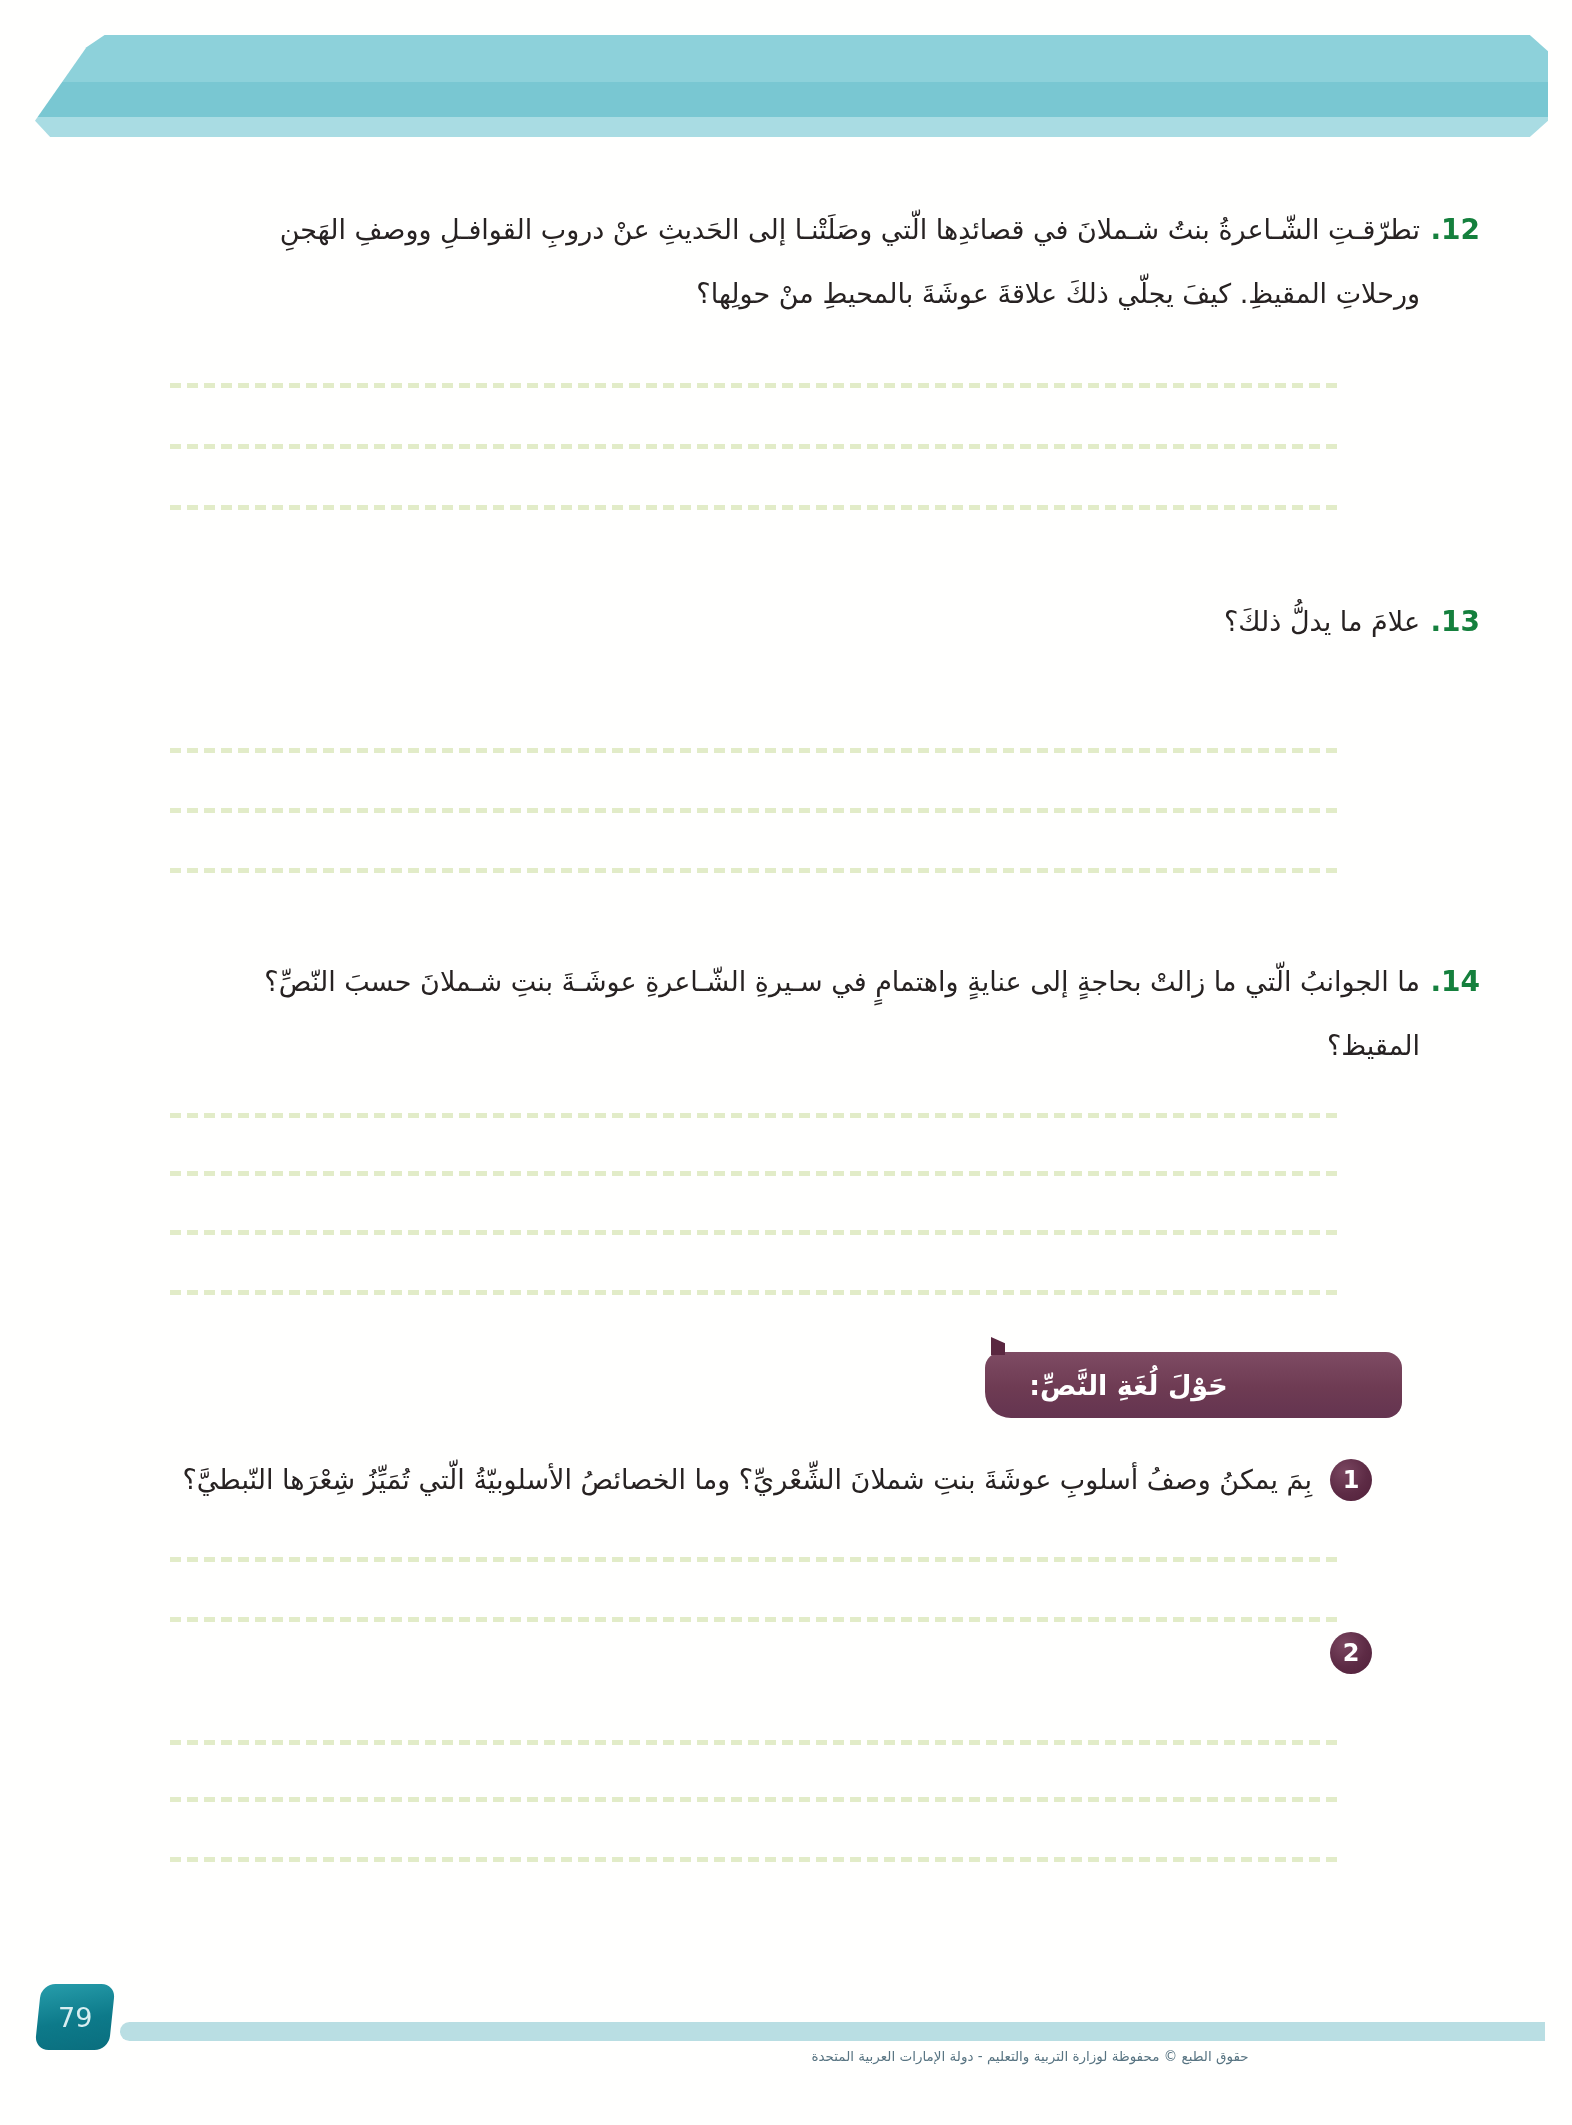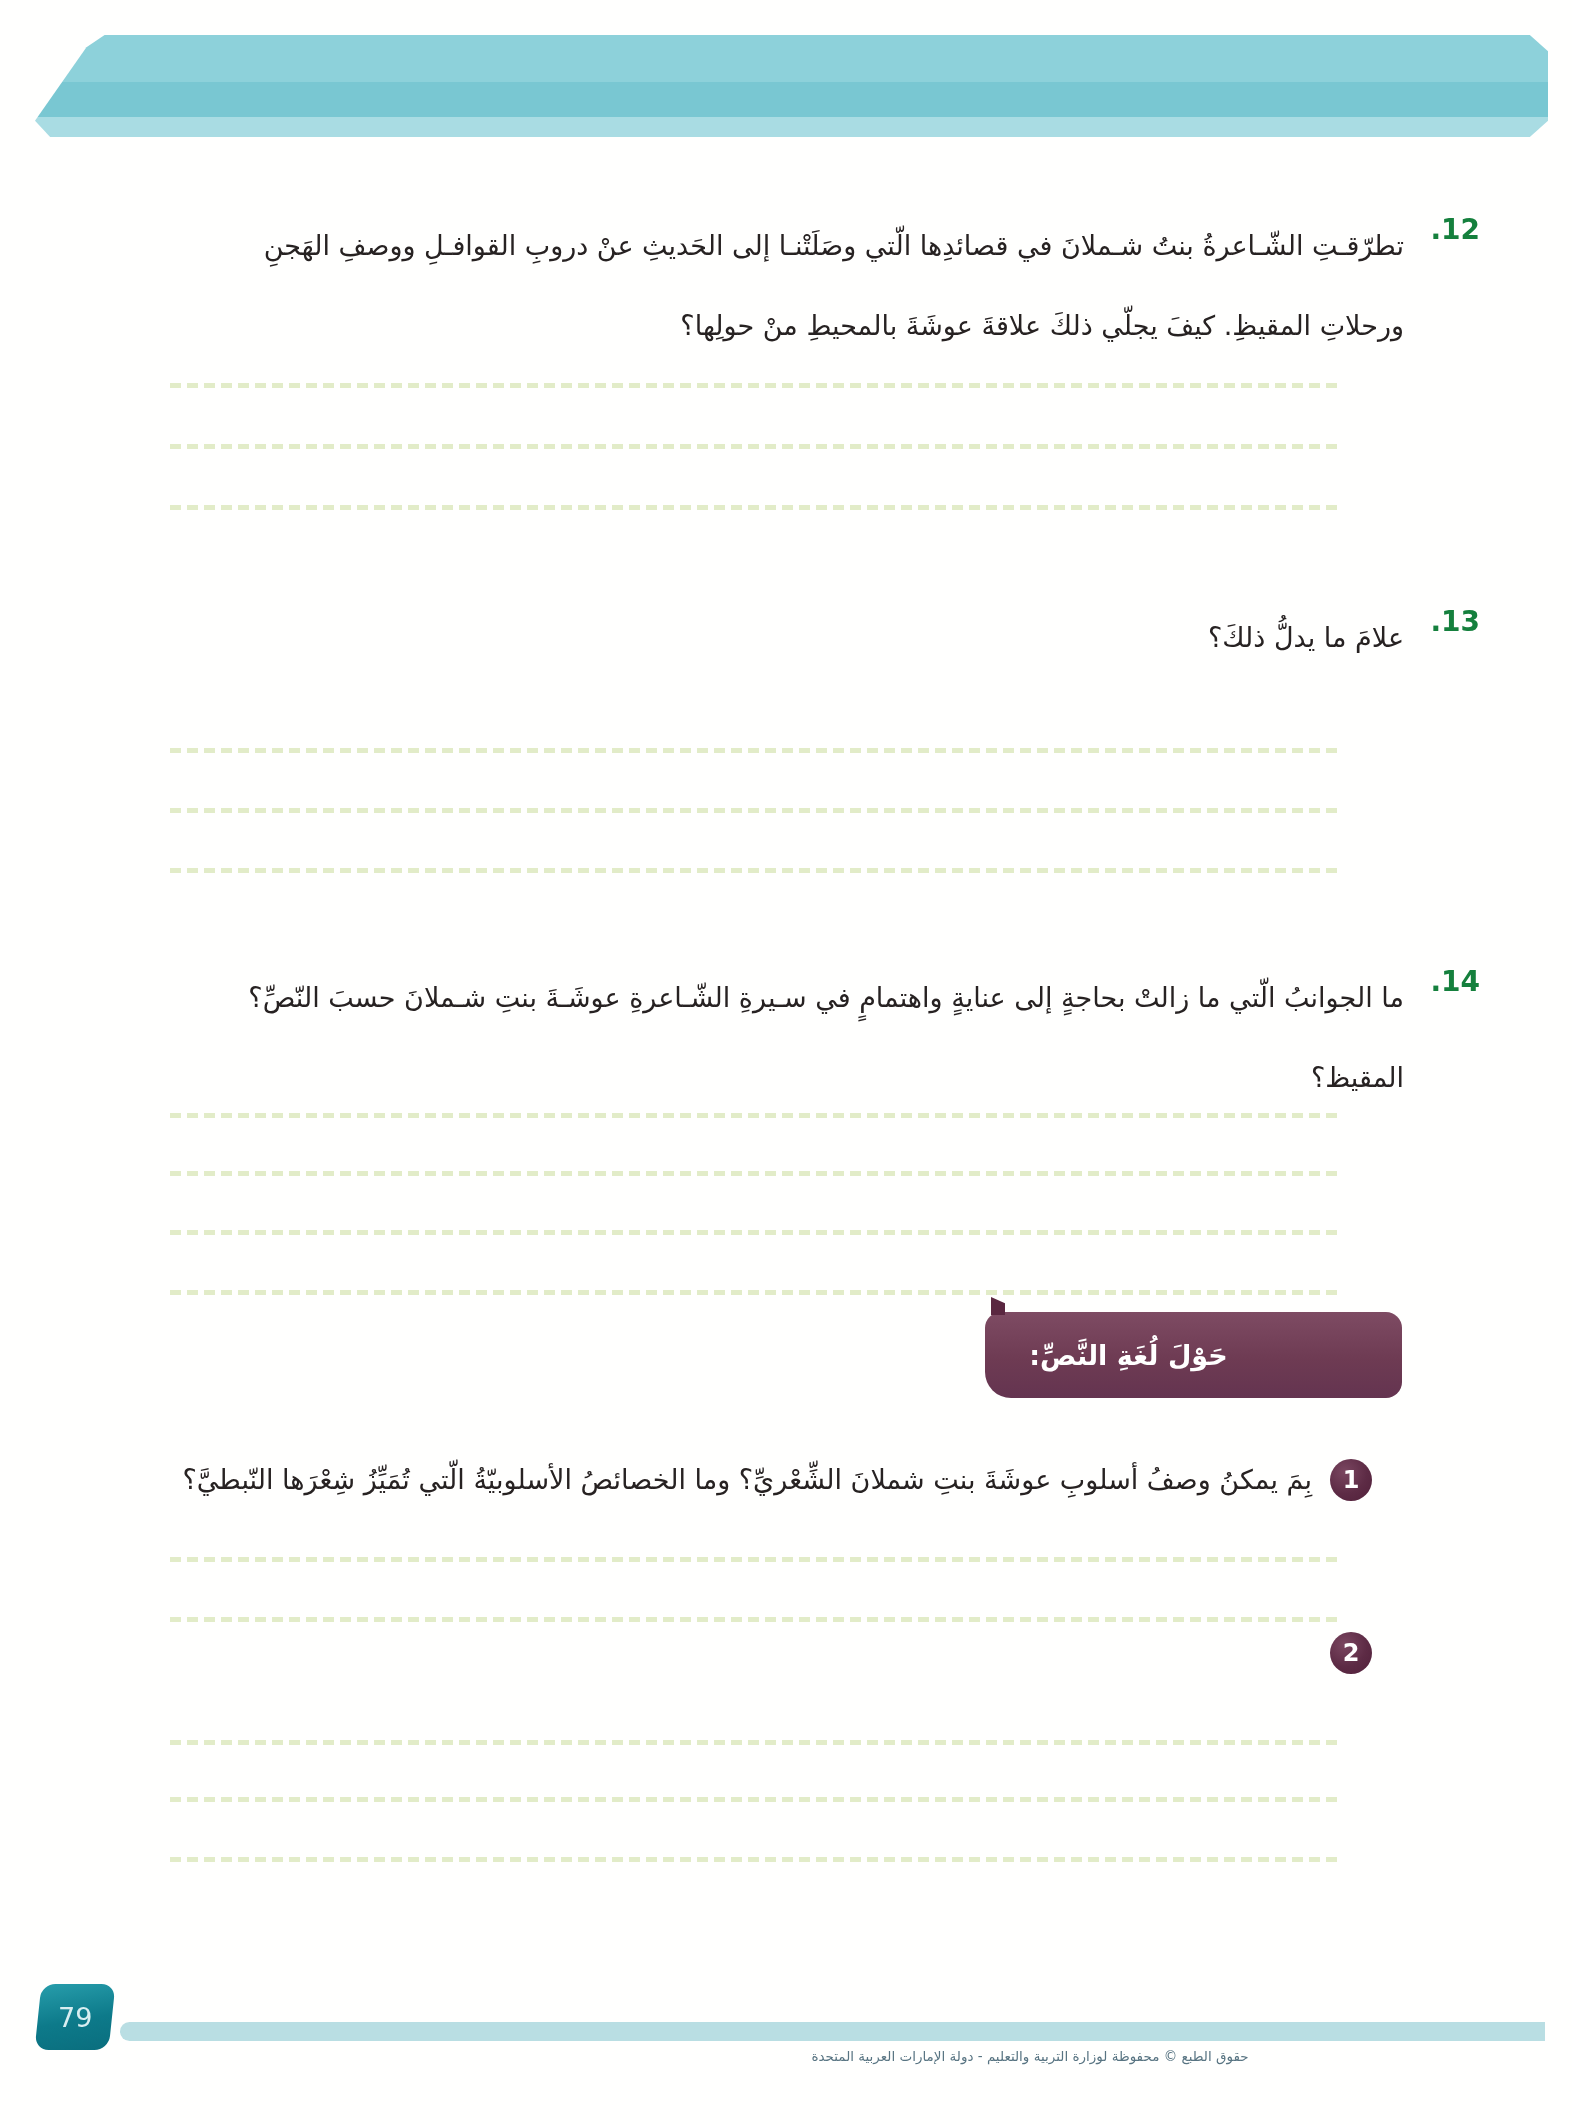--- a/index.html
+++ b/index.html
@@ -18,31 +18,31 @@
   .top-banner .band2{position:absolute;left:0;top:46%;width:100%;height:34%;background:#79c7d2;}
   .top-banner .band3{position:absolute;left:0;top:80%;width:100%;height:20%;background:#a9dce3;}
 
   
   .question{position:absolute;right:152px;left:120px;}
   .qnum{
     position:absolute;right:-60px;top:0;
     color:#15803d;font-size:28px;font-weight:bold;line-height:64px;
     font-family:"DejaVu Sans",sans-serif;
   }
-  .qline{margin:16px;text-align:right;font-size:27px;line-height:64px;color:#272222;}
+  .qline{margin:0;text-align:right;font-size:27px;line-height:64px;color:#272222;}
 
   
   .ans-line{
     position:absolute;left:170px;right:235px;height:5px;
     background:repeating-linear-gradient(to left,#e2ecc8 0 11px,transparent 11px 17px);
   }
 
   
   .section-banner{
-    position:absolute;right:170px;top:1312px;width:417px;height:86px;
+    position:absolute;right:170px;top:1352px;width:417px;height:66px;
     background:linear-gradient(180deg,#7e4b63 0%,#6e3b53 55%,#643450 100%);
     border-radius:16px 16px 16px 26px;
     display:flex;align-items:center;justify-content:center;
   }
   .section-banner .fold{
     position:absolute;left:6px;top:-15px;width:14px;height:18px;
     background:#5a2740;
     clip-path:polygon(0 0,100% 35%,100% 100%,0 100%);
   }
   .section-banner .back-tab{

